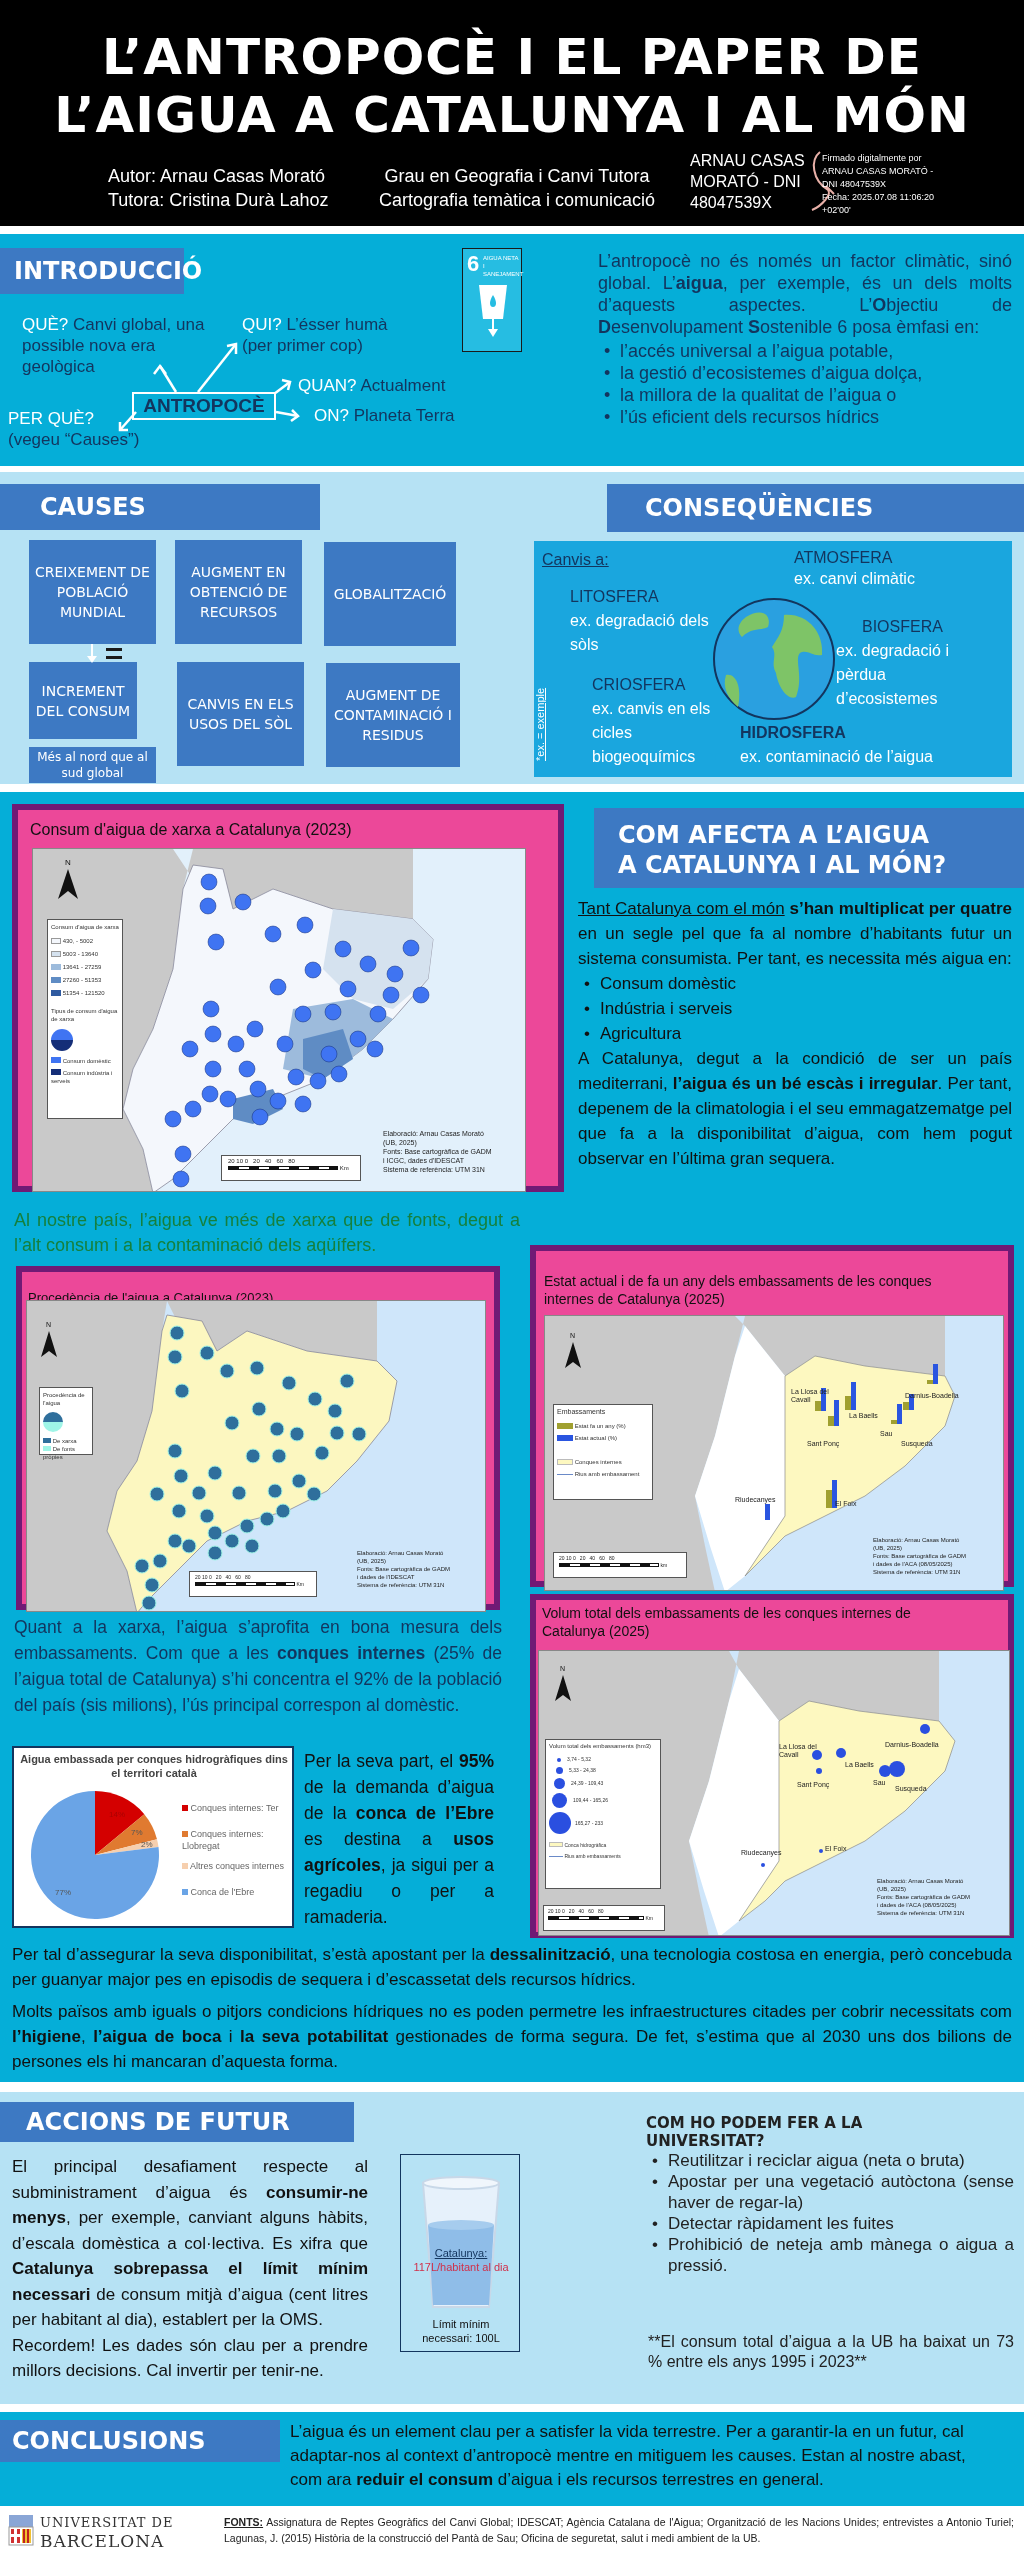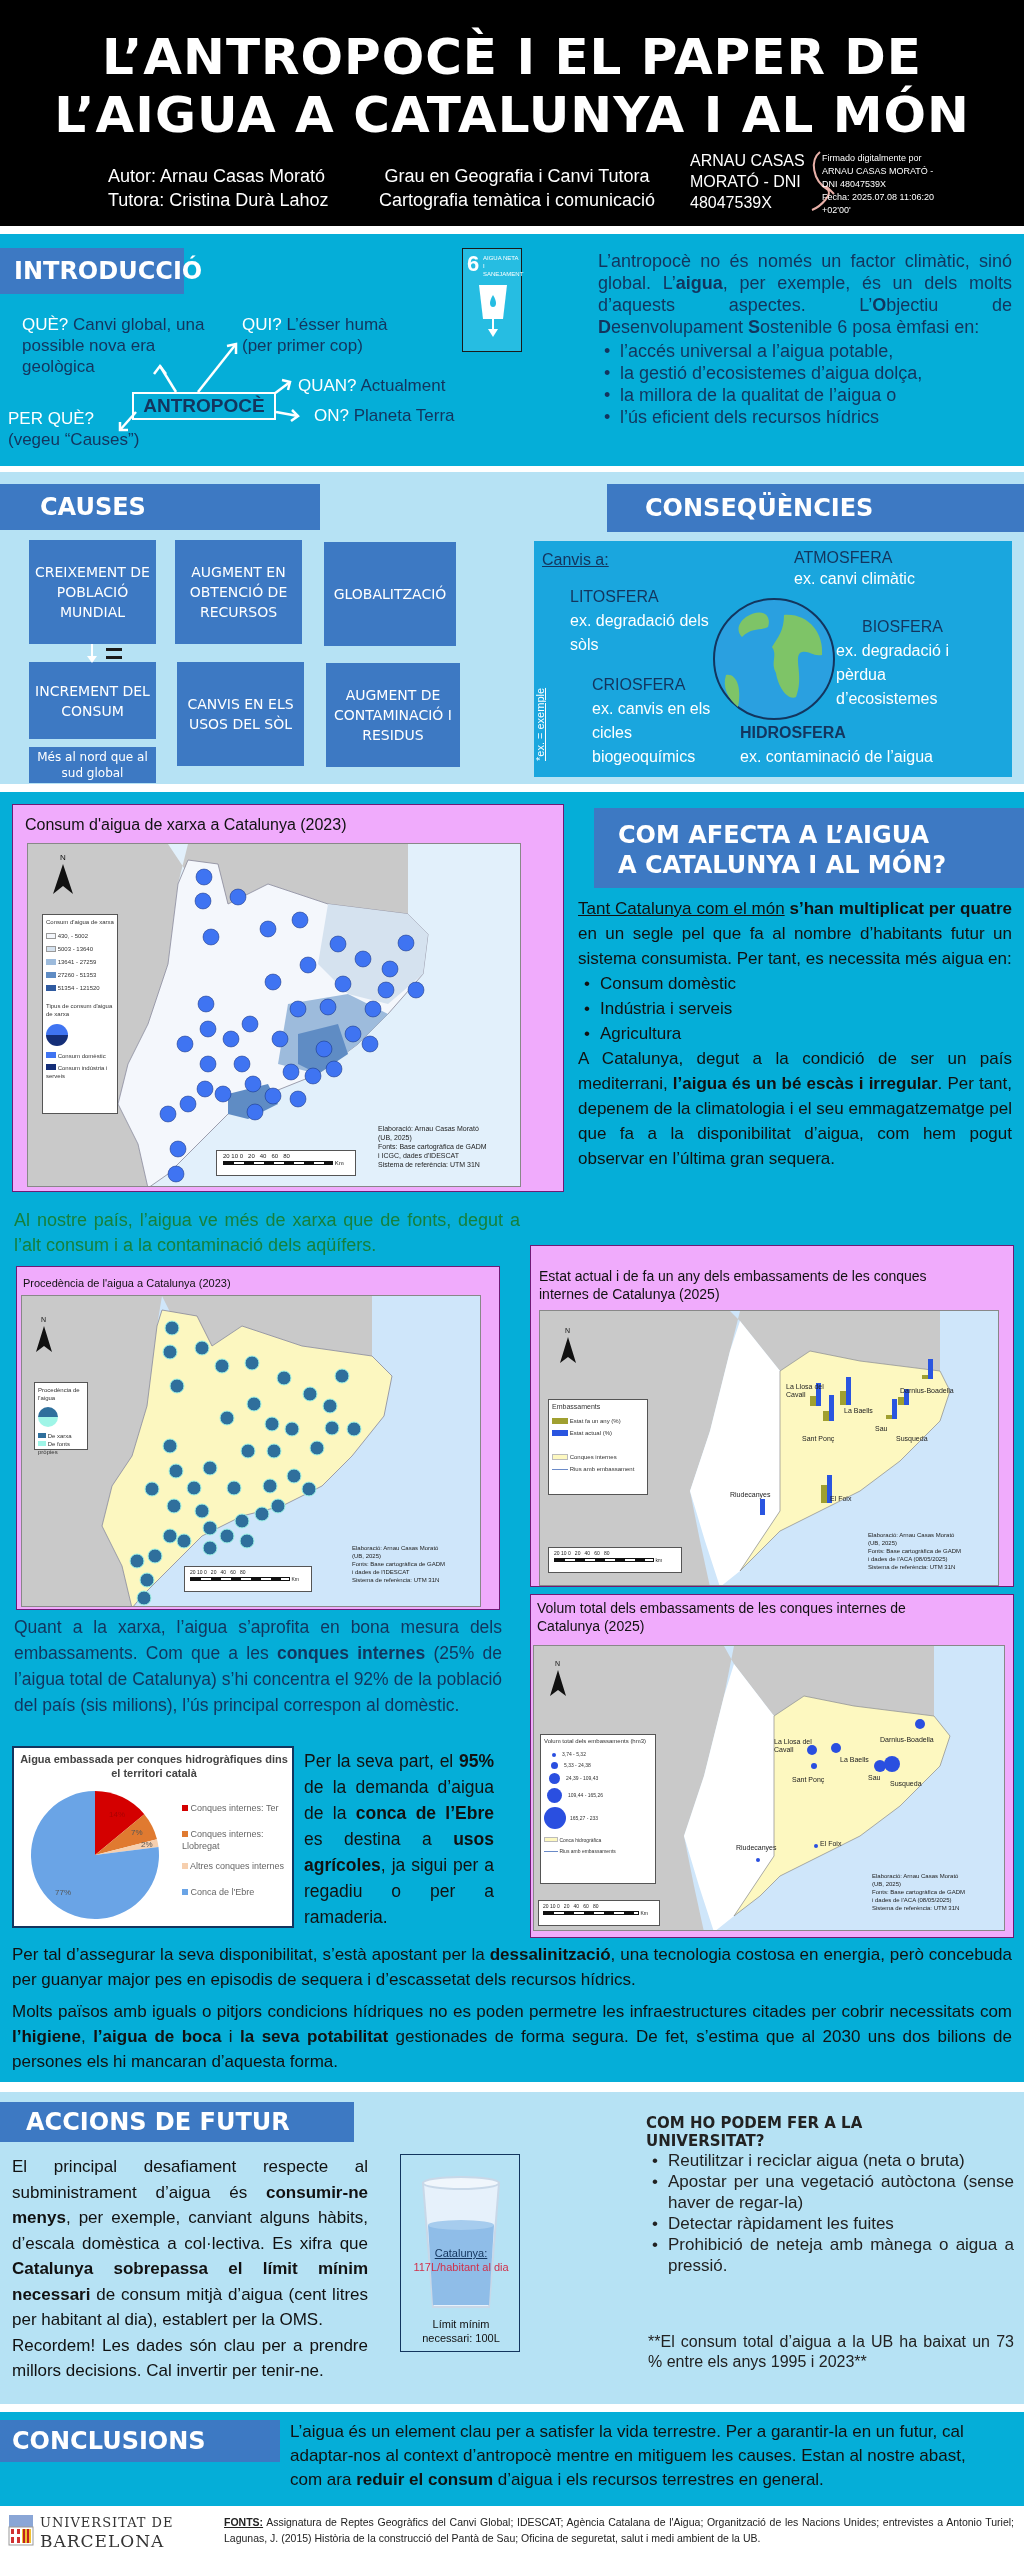--- a/index.html
+++ b/index.html
@@ -10,21 +10,21 @@
 .meta{font-family:"Liberation Sans",sans-serif;font-size:18px;line-height:24px;color:#fff}
 .sig-big{font-size:16px;line-height:21px}
 .sig-small{font-size:9px;line-height:13px}
 .band-intro{left:0;top:234px;width:1024px;height:232px;background:#05aed8}
 .band-light{background:#b6e2f4}
 .sechead{background:#3d79c3;color:#fff;font-family:"DejaVu Sans",sans-serif;font-weight:bold}
 .txt{font-size:18px;line-height:23px}
 .j{text-align:justify}
 .cause{background:#3d79c3;color:#fff;font-family:"DejaVu Sans",sans-serif;font-size:14px;line-height:20px;text-align:center;display:flex;align-items:center;justify-content:center}
 .band-main{left:0;top:792px;width:1024px;height:1290px;background:#05aed8}
-.mapbox{background:#f0abfc;border:1px solid #701a75}
+.mapbox{background:#ec4899;border:6px solid #701a75}
 .maptitle{font-size:16px;line-height:20px;color:#111}
 .mapfill{background:#d8ecfa;border:1px solid #888;overflow:hidden}
 .legend{background:#fff;border:1px solid #555;font-size:6px;line-height:8px;color:#333;padding:3px}
 .credit{font-size:7px;line-height:9px;color:#222}
 ul.b{list-style:none}
 ul.b li{position:relative;padding-left:22px}
 ul.b li:before{content:"•";position:absolute;left:6px}
 b{font-weight:bold}
 u{text-decoration:underline}
 </style>
@@ -110,21 +110,21 @@
       <li>l’ús eficient dels recursos hídrics</li>
     </ul>
   </div>
 </div>
 
 <div class="abs band-light" style="left:0;top:472px;width:1024px;height:312px">
   <div class="abs sechead" style="left:0;top:12px;width:320px;height:46px;font-size:24px;line-height:46px;padding-left:40px">CAUSES</div>
   <div class="abs cause" style="left:29px;top:68px;width:127px;height:104px">CREIXEMENT DE POBLACIÓ MUNDIAL</div>
   <div class="abs cause" style="left:175px;top:68px;width:127px;height:104px">AUGMENT EN OBTENCIÓ DE RECURSOS</div>
   <div class="abs cause" style="left:324px;top:70px;width:132px;height:104px">GLOBALITZACIÓ</div>
-  <div class="abs cause" style="left:29px;top:190px;width:127px;height:77px">INCREMENT DEL CONSUM</div>
+  <div class="abs cause" style="left:29px;top:190px;width:108px;height:77px">INCREMENT DEL CONSUM</div>
   <div class="abs cause" style="left:177px;top:190px;width:127px;height:104px">CANVIS EN ELS USOS DEL SÒL</div>
   <div class="abs cause" style="left:326px;top:191px;width:134px;height:104px">AUGMENT DE CONTAMINACIÓ I RESIDUS</div>
   <div class="abs cause" style="left:29px;top:275px;width:127px;height:36px;font-size:12px;line-height:16px">Més al nord que al sud global</div>
   <svg class="abs" style="left:84px;top:172px" width="50" height="20">
     <line x1="8" y1="0" x2="8" y2="14" stroke="#fff" stroke-width="2"></line>
       <polygon points="3,12 13,12 8,19" fill="#fff"></polygon>
     <rect x="22" y="4" width="16" height="3" fill="#1a1a1a"></rect>
       <rect x="22" y="12" width="16" height="3" fill="#1a1a1a"></rect>
   </svg>
 
@@ -259,21 +259,21 @@
     <li>Consum domèstic</li>
     <li>Indústria i serveis</li>
     <li>Agricultura</li>
   </ul>
   <span>A Catalunya, degut a la condició de ser un país mediterrani, </span><b>l’aigua és un bé escàs i irregular</b><span>. Per tant, depenem de la climatologia i el seu emmagatzematge pel que fa a la disponibilitat d’aigua, com hem pogut observar en l’última gran sequera.</span>
 </div>
 
 <div class="abs txt j" style="left:14px;top:1208px;width:506px;font-size:18px;line-height:25px;color:#15803d">Al nostre país, l’aigua ve més de xarxa que de fonts, degut a l’alt consum i a la contaminació dels aqüífers.</div>
 
 <div class="abs mapbox" style="left:16px;top:1266px;width:484px;height:344px">
-  <div class="abs maptitle" style="left:6px;top:6px;font-size:11px">Procedència de l'aigua a Catalunya (2023)</div>
+  <div class="abs maptitle" style="left:6px;top:16px;font-size:13px">Procedència de l'aigua a Catalunya (2023)</div>
   <div class="abs mapfill" style="left:4px;top:28px;width:460px;height:312px;background:#cfe6fa">
     <svg class="abs" style="left:0;top:0" width="460" height="312">
       <rect width="460" height="312" fill="#cfe6fa"></rect>
       <path d="M0 0 L350 0 L350 60 L280 50 L220 30 L190 50 L150 20 L140 0Z M0 0 L0 312 L110 312 L100 270 L80 230 L90 190 L110 160 L125 110 L135 30 L140 0Z" fill="#c9c9c9"></path>
       <path d="M140 14 L175 20 L190 50 L220 30 L280 50 L350 60 L370 80 L362 120 L330 160 L300 190 L260 210 L220 220 L180 240 L150 270 L120 300 L110 312 L100 270 L80 230 L90 190 L110 160 L125 110 L135 30Z" fill="#fcf7c0" stroke="#889" stroke-width=".8"></path>
       <g fill="#2f6f9c" stroke="#9ff5e7" stroke-width="1">
         <circle cx="150" cy="32" r="7"></circle>
           <circle cx="148" cy="56" r="7"></circle>
           <circle cx="180" cy="52" r="7"></circle>
           <circle cx="200" cy="70" r="7"></circle>

